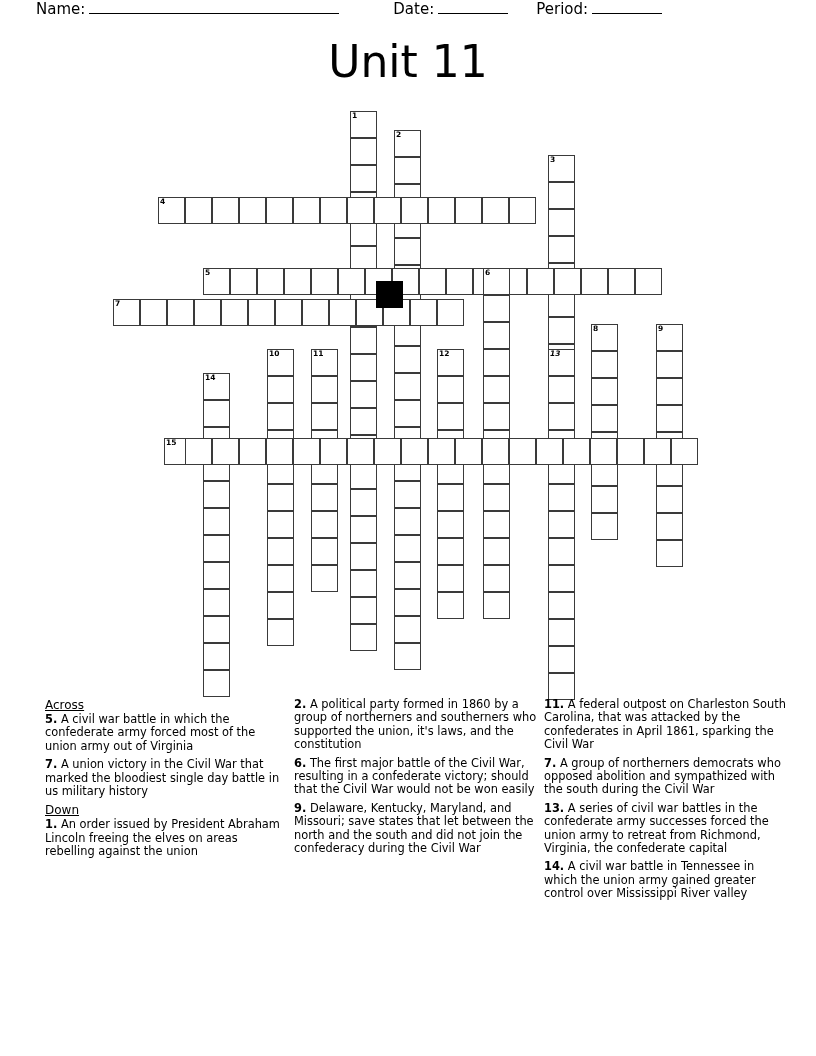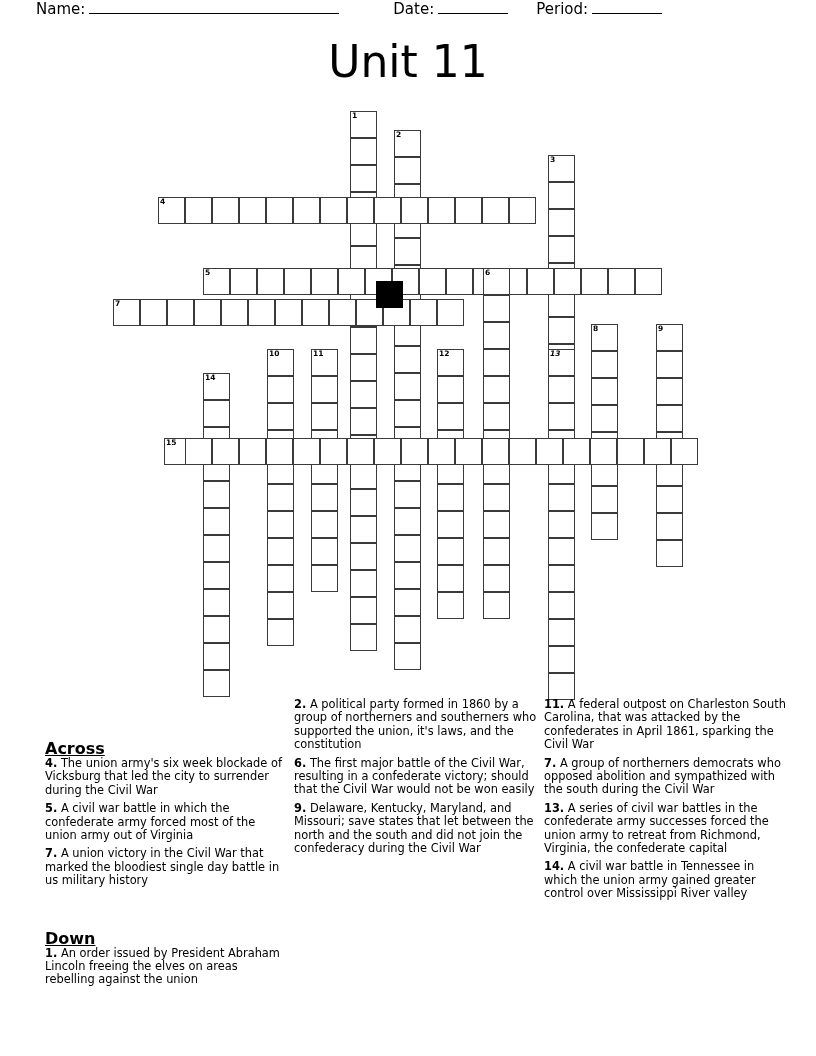--- a/index.html
+++ b/index.html
@@ -52,22 +52,22 @@
     position:absolute;left:0;top:698px;width:816px;height:270px;
     display:flex;gap:0px;
   }
   .clue-col{
     width:245px;font-size:11.4px;line-height:13.4px;
   }
   .clue-col.c1{margin-left:45px;}
   .clue-col.c2{margin-left:4px;}
   .clue-col.c3{margin-left:5px;}
   .clue-heading{
-    font-weight:700;text-decoration:underline;margin-bottom:1px;
-    font-size:16px;line-height:14px;margin-top:44px;
+    font-weight:400;text-decoration:underline;margin-bottom:1px;
+    font-size:12px;line-height:14px;
   }
   .clue-item{margin:0 0 5px 0;text-align:left;}
   .clue-item .cnum{font-weight:700;}
 </style>
 </head>
 <body>
 
 <div id="header-line">
   <div class="hl" id="name-group">
     <span class="lbl">Name:</span>
@@ -315,21 +315,20 @@
     <div class="cw-cell" style="left: 504px; top: 327px;"></div>
     <div class="cw-cell" style="left: 531px; top: 327px;"></div>
     <div class="cw-cell" style="left: 558px; top: 327px;"></div>
     <div class="cw-cell block" style="left: 263px; top: 170px;"></div>
   </div>
 
 <div id="clues">
   <div class="clue-col c1">
     <div class="clue-heading">Across</div>
     <div id="across-list">
-        <p class="clue-item"><span class="cnum">4.</span><span> The union army's six week blockade of Vicksburg that led the city to surrender during the Civil War</span></p>
         <p class="clue-item"><span class="cnum">5.</span><span> A civil war battle in which the confederate army forced most of the union army out of Virginia</span></p>
         <p class="clue-item"><span class="cnum">7.</span><span> A union victory in the Civil War that marked the bloodiest single day battle in us military history</span></p>
       </div>
     <div class="clue-heading">Down</div>
     <div id="down-list-1">
         <p class="clue-item"><span class="cnum">1.</span><span> An order issued by President Abraham Lincoln freeing the elves on areas rebelling against the union</span></p>
       </div>
   </div>
   <div class="clue-col c2">
     <div id="down-list-2">

